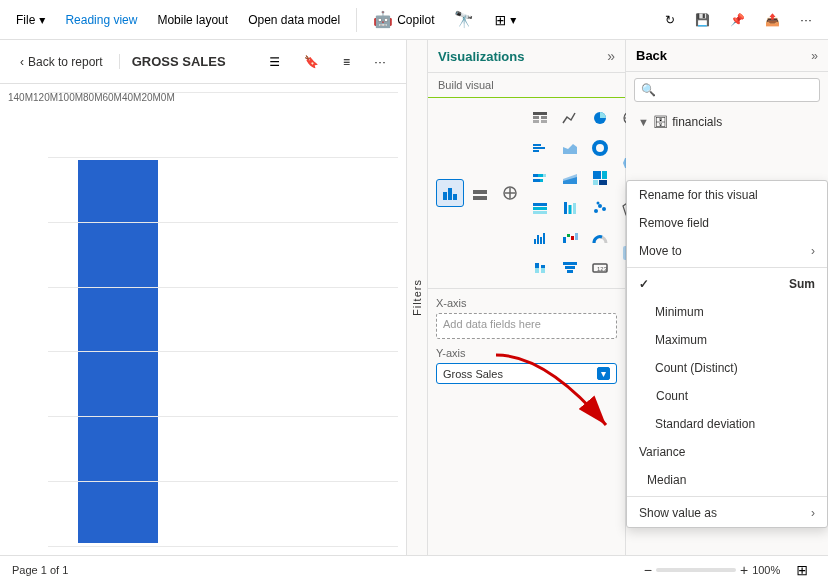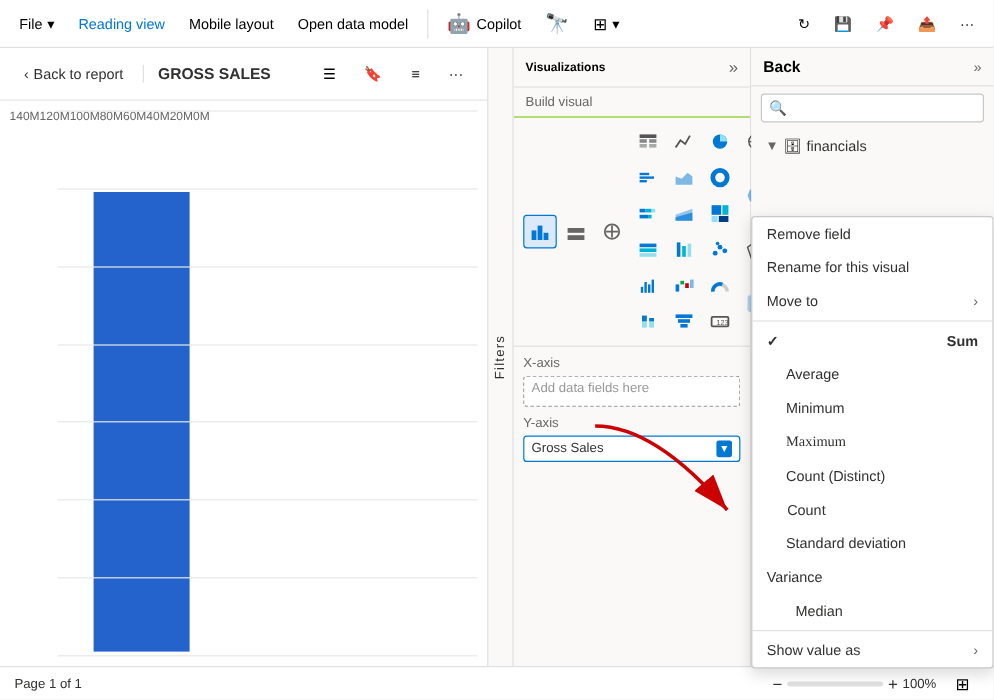--- a/index.html
+++ b/index.html
@@ -71,21 +71,21 @@
 
     
     .viz-panel {
       width: 198px; background: #faf9f8; border-right: 1px solid #e0e0e0;
       display: flex; flex-direction: column;
     }
     .viz-panel-header {
       display: flex; align-items: center; justify-content: space-between;
       padding: 8px 10px; border-bottom: 1px solid #e0e0e0;
     }
-    .viz-panel-title { font-size: 10px; font-weight: 600; color: #000000; text-align: right; }
+    .viz-panel-title { font-size: 13px; font-weight: 600; color: #0f766e; text-align: right; }
     .viz-panel-collapse { cursor: pointer; color: #666; font-size: 14px; }
     .build-visual-label { padding: 6px 10px; font-size: 11px; color: #666; border-bottom: 1px solid #84cc16; }
     .viz-icons-section {
       padding: 6px 8px; display: flex; gap: 2px; border-bottom: 1px solid #e0e0e0;
     }
     .viz-type-icons {
       display: flex; align-items: center; gap: 2px; padding: 2px 0;
     }
     .viz-icon {
       width: 28px; height: 28px; display: flex; align-items: center; justify-content: center;
@@ -538,57 +538,54 @@
     <div class="data-tree">
       <div class="data-tree-item">
         <span class="tree-icon">▼</span>
         <span style="font-size:12px;">🗄</span>
         <span class="tree-label">financials</span>
       </div>
     </div>
 
     <div class="context-menu">
       <div class="context-menu-item">
+        <span>Rename for this visual</span>
+      </div>
+      <div class="context-menu-item">
         <span>Remove field</span>
-      </div>
-      <div class="context-menu-item">
-        <span>Rename for this visual</span>
       </div>
       <div class="context-menu-item">
         <span>Move to</span>
         <span class="menu-arrow">›</span>
       </div>
       <div class="menu-divider"></div>
       <div class="context-menu-item checked">
         <span style="margin-right:4px;">✓</span>
         <span>Sum</span>
       </div>
       <div class="context-menu-item">
-        <span style="margin-left:16px;">Average</span>
-      </div>
-      <div class="context-menu-item">
         <span style="margin-left:16px;">Minimum</span>
       </div>
       <div class="context-menu-item">
-        <span style="margin-left:16px;font-family:Liberation Serif, serif;">Maximum</span>
+        <span style="margin-left:16px;">Maximum</span>
       </div>
       <div class="context-menu-item">
         <span style="margin-left:16px;">Count (Distinct)</span>
       </div>
       <div class="context-menu-item">
         <span style="margin-left:17px;">Count</span>
       </div>
       <div class="context-menu-item">
         <span style="margin-left:16px;">Standard deviation</span>
       </div>
       <div class="context-menu-item">
         <span style="">Variance</span>
       </div>
       <div class="context-menu-item">
-        <span style="margin-left:24px;">Median</span>
+        <span style="margin-left:8px;">Median</span>
       </div>
       <div class="menu-divider"></div>
       <div class="context-menu-item">
         <span>Show value as</span>
         <span class="menu-arrow">›</span>
       </div>
     </div>
 
     <svg style="position:absolute; bottom:100px; left:-180px; width:220px; height:120px; pointer-events:none; z-index:300;">
       <defs>

